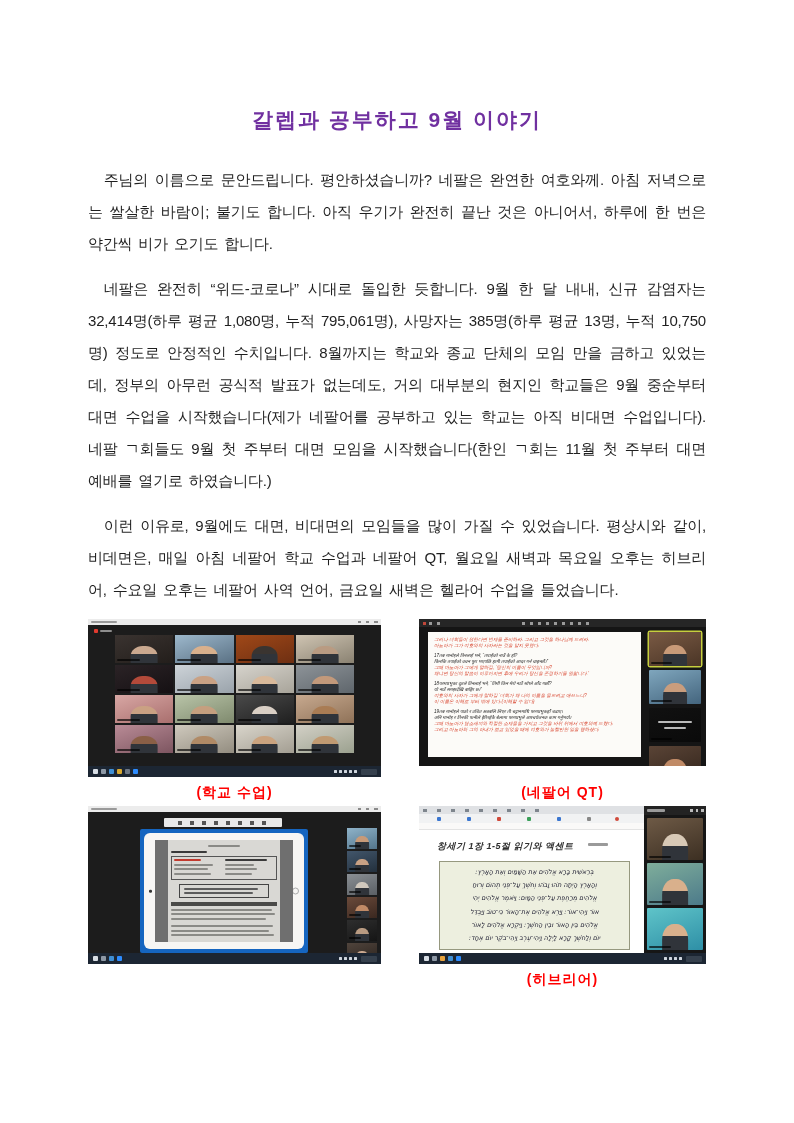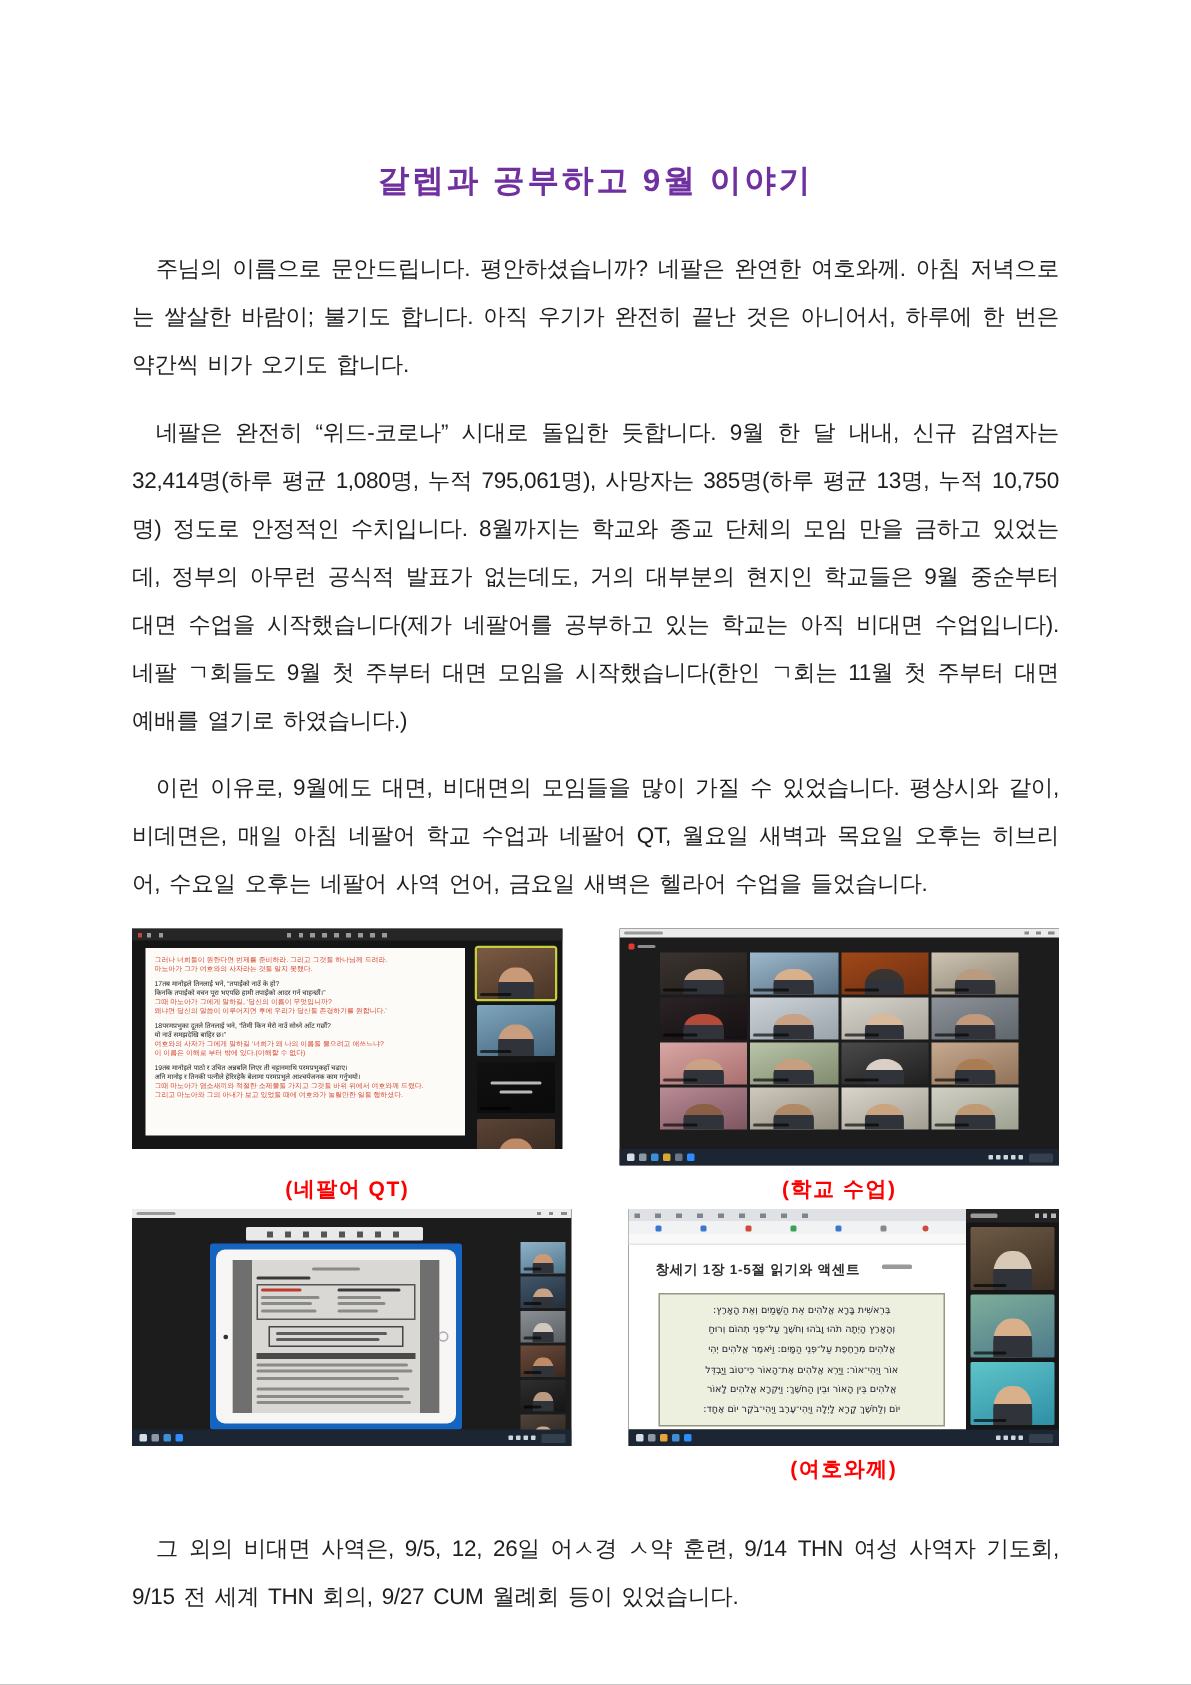--- a/index.html
+++ b/index.html
@@ -16,21 +16,21 @@
     font-size:15px;line-height:32px;text-align:justify;margin:0 0 13px 0;
     text-indent:1.05em;word-spacing:2px;letter-spacing:-0.2px;
   }
   
   .fig-row{display:flex;justify-content:space-between;align-items:flex-start;}
   .fig-row.first{margin-top:12px;}
   .fig-row.second{margin-top:2px;}
   .figure{display:block;}
   .caption{color:#ff0000;font-weight:bold;font-size:14px;text-align:center;
     letter-spacing:1px;margin-top:7px;height:20px;}
-  .shot{position:relative;overflow:hidden;background:#1c1c1c;}
+  .shot{position:relative;overflow:hidden;background:#1c1c1c;font-style:italic;}
   .slot{position:relative;}
   
   .titlebar{position:absolute;left:0;top:0;right:0;height:6px;background:#ececec;}
   .titlebar .t-text{position:absolute;left:3px;top:1.5px;width:26px;height:2.5px;background:#9a9a9a;border-radius:1px;}
   .winctl{position:absolute;right:3px;top:1.5px;width:20px;height:2.5px;
     background:linear-gradient(90deg,#8a8a8a 0 3px,transparent 3px 8px,#8a8a8a 8px 11px,transparent 11px 16px,#8a8a8a 16px 19px);}
   .taskbar{position:absolute;left:0;right:0;bottom:0;height:11px;background:#1c2633;display:flex;align-items:center;}
   .tb-icons{display:flex;gap:3px;margin-left:5px;}
   .tb-icons i{width:5px;height:5px;display:block;border-radius:1px;}
   .tb-tray{margin-left:auto;display:flex;gap:2px;margin-right:4px;align-items:center;}
@@ -111,20 +111,120 @@
 <div class="page">
 
   <h1 class="doc-title">갈렙과 공부하고 9월 이야기</h1>
 
   <p class="body-par">주님의 이름으로 문안드립니다. 평안하셨습니까? 네팔은 완연한 여호와께. 아침 저녁으로는 쌀살한 바람이; 불기도 합니다. 아직 우기가 완전히 끝난 것은 아니어서, 하루에 한 번은 약간씩 비가 오기도 합니다.</p>
   <p class="body-par">네팔은 완전히 “위드-코로나” 시대로 돌입한 듯합니다. 9월 한 달 내내, 신규 감염자는 32,414명(하루 평균 1,080명, 누적 795,061명), 사망자는 385명(하루 평균 13명, 누적 10,750명) 정도로 안정적인 수치입니다. 8월까지는 학교와 종교 단체의 모임 만을 금하고 있었는데, 정부의 아무런 공식적 발표가 없는데도, 거의 대부분의 현지인 학교들은 9월 중순부터 대면 수업을 시작했습니다(제가 네팔어를 공부하고 있는 학교는 아직 비대면 수업입니다). 네팔 ㄱ회들도 9월 첫 주부터 대면 모임을 시작했습니다(한인 ㄱ회는 11월 첫 주부터 대면 예배를 열기로 하였습니다.)</p>
   <p class="body-par">이런 이유로, 9월에도 대면, 비대면의 모임들을 많이 가질 수 있었습니다. 평상시와 같이, 비데면은, 매일 아침 네팔어 학교 수업과 네팔어 QT, 월요일 새벽과 목요일 오후는 히브리어, 수요일 오후는 네팔어 사역 언어, 금요일 새벽은 헬라어 수업을 들었습니다.</p>
 
   <div class="fig-row first">
     <div class="figure">
+      <div class="slot" style="width:293px;height:158px;">
+        <div class="shot" style="width:293px;height:158px;">
+          <div class="titlebar">
+              <span class="t-text"></span>
+              <span class="winctl"></span>
+            </div>
+          <div class="rec-ind">
+              <span class="dot"></span>
+              <span class="lbl"></span>
+            </div>
+          <div class="zoomgrid" id="grid-school">
+              <div class="tile" style="background: linear-gradient(160deg, rgb(58, 51, 48), rgb(35, 30, 27));">
+                <span class="person" style="background: linear-gradient(rgb(202, 168, 143) 0px, rgb(202, 168, 143) 45%, rgb(48, 52, 58) 45%);"></span>
+                <span class="namebar"></span>
+              </div>
+              <div class="tile" style="background: linear-gradient(160deg, rgb(157, 184, 204), rgb(90, 113, 132));">
+                <span class="person" style="background: linear-gradient(rgb(217, 176, 140) 0px, rgb(217, 176, 140) 45%, rgb(48, 52, 58) 45%);"></span>
+                <span class="namebar"></span>
+              </div>
+              <div class="tile" style="background: linear-gradient(160deg, rgb(160, 72, 24), rgb(110, 47, 18));">
+                <span class="person" style="background: linear-gradient(rgb(58, 52, 48) 0px, rgb(58, 52, 48) 45%, rgb(48, 52, 58) 45%);"></span>
+                <span class="namebar"></span>
+              </div>
+              <div class="tile" style="background: linear-gradient(160deg, rgb(207, 196, 178), rgb(138, 130, 114));">
+                <span class="person" style="background: linear-gradient(rgb(185, 155, 130) 0px, rgb(185, 155, 130) 45%, rgb(48, 52, 58) 45%);"></span>
+                <span class="namebar"></span>
+              </div>
+              <div class="tile" style="background: linear-gradient(160deg, rgb(43, 35, 38), rgb(21, 16, 19));">
+                <span class="person" style="background: linear-gradient(rgb(179, 74, 58) 0px, rgb(179, 74, 58) 45%, rgb(48, 52, 58) 45%);"></span>
+                <span class="namebar"></span>
+              </div>
+              <div class="tile" style="background: linear-gradient(160deg, rgb(205, 211, 216), rgb(154, 163, 171));">
+                <span class="person" style="background: linear-gradient(rgb(201, 161, 132) 0px, rgb(201, 161, 132) 45%, rgb(48, 52, 58) 45%);"></span>
+                <span class="namebar"></span>
+              </div>
+              <div class="tile" style="background: linear-gradient(160deg, rgb(214, 211, 204), rgb(168, 164, 154));">
+                <span class="person" style="background: linear-gradient(rgb(216, 185, 155) 0px, rgb(216, 185, 155) 45%, rgb(48, 52, 58) 45%);"></span>
+                <span class="namebar"></span>
+              </div>
+              <div class="tile" style="background: linear-gradient(160deg, rgb(141, 147, 152), rgb(95, 102, 108));">
+                <span class="person" style="background: linear-gradient(rgb(194, 153, 123) 0px, rgb(194, 153, 123) 45%, rgb(48, 52, 58) 45%);"></span>
+                <span class="namebar"></span>
+              </div>
+              <div class="tile" style="background: linear-gradient(160deg, rgb(216, 167, 164), rgb(169, 111, 110));">
+                <span class="person" style="background: linear-gradient(rgb(202, 161, 131) 0px, rgb(202, 161, 131) 45%, rgb(48, 52, 58) 45%);"></span>
+                <span class="namebar"></span>
+              </div>
+              <div class="tile" style="background: linear-gradient(160deg, rgb(185, 196, 168), rgb(127, 138, 110));">
+                <span class="person" style="background: linear-gradient(rgb(197, 159, 127) 0px, rgb(197, 159, 127) 45%, rgb(48, 52, 58) 45%);"></span>
+                <span class="namebar"></span>
+              </div>
+              <div class="tile" style="background: linear-gradient(160deg, rgb(74, 74, 74), rgb(31, 31, 31));">
+                <span class="person" style="background: linear-gradient(rgb(217, 207, 197) 0px, rgb(217, 207, 197) 45%, rgb(48, 52, 58) 45%);"></span>
+                <span class="namebar"></span>
+              </div>
+              <div class="tile" style="background: linear-gradient(160deg, rgb(199, 169, 143), rgb(143, 114, 88));">
+                <span class="person" style="background: linear-gradient(rgb(169, 124, 84) 0px, rgb(169, 124, 84) 45%, rgb(48, 52, 58) 45%);"></span>
+                <span class="namebar"></span>
+              </div>
+              <div class="tile" style="background: linear-gradient(160deg, rgb(185, 139, 150), rgb(125, 85, 96));">
+                <span class="person" style="background: linear-gradient(rgb(138, 95, 70) 0px, rgb(138, 95, 70) 45%, rgb(48, 52, 58) 45%);"></span>
+                <span class="namebar"></span>
+              </div>
+              <div class="tile" style="background: linear-gradient(160deg, rgb(207, 201, 189), rgb(147, 141, 128));">
+                <span class="person" style="background: linear-gradient(rgb(176, 138, 102) 0px, rgb(176, 138, 102) 45%, rgb(48, 52, 58) 45%);"></span>
+                <span class="namebar"></span>
+              </div>
+              <div class="tile" style="background: linear-gradient(160deg, rgb(217, 213, 203), rgb(163, 158, 146));">
+                <span class="person" style="background: linear-gradient(rgb(202, 163, 127) 0px, rgb(202, 163, 127) 45%, rgb(48, 52, 58) 45%);"></span>
+                <span class="namebar"></span>
+              </div>
+              <div class="tile" style="background: linear-gradient(160deg, rgb(211, 208, 198), rgb(155, 161, 143));">
+                <span class="person" style="background: linear-gradient(rgb(192, 154, 114) 0px, rgb(192, 154, 114) 45%, rgb(48, 52, 58) 45%);"></span>
+                <span class="namebar"></span>
+              </div>
+            </div>
+          <div class="taskbar">
+            <div class="tb-icons">
+              <i style="background:#d7dde4"></i>
+              <i style="background:#8d98a5"></i>
+              <i style="background:#3f8fd4"></i>
+              <i style="background:#d9a92f"></i>
+              <i style="background:#6c7683"></i>
+              <i style="background:#2d8cff"></i>
+            </div>
+            <div class="tb-tray">
+                <i></i>
+                <i></i>
+                <i></i>
+                <i></i>
+                <i></i>
+                <span class="tb-clock"></span>
+              </div>
+          </div>
+        </div>
+      </div>
+      <div class="caption">(학교 수업)</div>
+    </div>
+
+    <div class="figure">
       <div class="slot" style="width:287px;height:158px;">
         <div class="shot" style="width:287px;height:147px;background:#151515;">
           <div class="qt-top">
               <span class="dots"></span>
               <span class="mid"></span>
             </div>
           <div class="qt-doc" id="doc-qt">
               <div class="ln red">그러나 너희들이 원한다면 번제를 준비하라. 그리고 그것을 하나님께 드려라.</div>
               <div class="ln red">마노아가 그가 여호와의 사자라는 것을 알지 못했다.</div>
               <div class="ln gap"></div>
@@ -157,120 +257,20 @@
                 <span class="cardbar" style="top: 55%; width: 44%; left: 28%;"></span>
                 <span class="namebar"></span>
               </div>
               <div class="tile" style="background: linear-gradient(160deg, rgb(90, 68, 54), rgb(51, 37, 28));">
                 <span class="person" style="background: linear-gradient(rgb(192, 138, 102) 0px, rgb(192, 138, 102) 45%, rgb(48, 52, 58) 45%);"></span>
               </div>
             </div>
         </div>
       </div>
       <div class="caption">(네팔어 QT)</div>
-    </div>
-
-    <div class="figure">
-      <div class="slot" style="width:293px;height:158px;">
-        <div class="shot" style="width:293px;height:158px;">
-          <div class="titlebar">
-              <span class="t-text"></span>
-              <span class="winctl"></span>
-            </div>
-          <div class="rec-ind">
-              <span class="dot"></span>
-              <span class="lbl"></span>
-            </div>
-          <div class="zoomgrid" id="grid-school">
-              <div class="tile" style="background: linear-gradient(160deg, rgb(58, 51, 48), rgb(35, 30, 27));">
-                <span class="person" style="background: linear-gradient(rgb(202, 168, 143) 0px, rgb(202, 168, 143) 45%, rgb(48, 52, 58) 45%);"></span>
-                <span class="namebar"></span>
-              </div>
-              <div class="tile" style="background: linear-gradient(160deg, rgb(157, 184, 204), rgb(90, 113, 132));">
-                <span class="person" style="background: linear-gradient(rgb(217, 176, 140) 0px, rgb(217, 176, 140) 45%, rgb(48, 52, 58) 45%);"></span>
-                <span class="namebar"></span>
-              </div>
-              <div class="tile" style="background: linear-gradient(160deg, rgb(160, 72, 24), rgb(110, 47, 18));">
-                <span class="person" style="background: linear-gradient(rgb(58, 52, 48) 0px, rgb(58, 52, 48) 45%, rgb(48, 52, 58) 45%);"></span>
-                <span class="namebar"></span>
-              </div>
-              <div class="tile" style="background: linear-gradient(160deg, rgb(207, 196, 178), rgb(138, 130, 114));">
-                <span class="person" style="background: linear-gradient(rgb(185, 155, 130) 0px, rgb(185, 155, 130) 45%, rgb(48, 52, 58) 45%);"></span>
-                <span class="namebar"></span>
-              </div>
-              <div class="tile" style="background: linear-gradient(160deg, rgb(43, 35, 38), rgb(21, 16, 19));">
-                <span class="person" style="background: linear-gradient(rgb(179, 74, 58) 0px, rgb(179, 74, 58) 45%, rgb(48, 52, 58) 45%);"></span>
-                <span class="namebar"></span>
-              </div>
-              <div class="tile" style="background: linear-gradient(160deg, rgb(205, 211, 216), rgb(154, 163, 171));">
-                <span class="person" style="background: linear-gradient(rgb(201, 161, 132) 0px, rgb(201, 161, 132) 45%, rgb(48, 52, 58) 45%);"></span>
-                <span class="namebar"></span>
-              </div>
-              <div class="tile" style="background: linear-gradient(160deg, rgb(214, 211, 204), rgb(168, 164, 154));">
-                <span class="person" style="background: linear-gradient(rgb(216, 185, 155) 0px, rgb(216, 185, 155) 45%, rgb(48, 52, 58) 45%);"></span>
-                <span class="namebar"></span>
-              </div>
-              <div class="tile" style="background: linear-gradient(160deg, rgb(141, 147, 152), rgb(95, 102, 108));">
-                <span class="person" style="background: linear-gradient(rgb(194, 153, 123) 0px, rgb(194, 153, 123) 45%, rgb(48, 52, 58) 45%);"></span>
-                <span class="namebar"></span>
-              </div>
-              <div class="tile" style="background: linear-gradient(160deg, rgb(216, 167, 164), rgb(169, 111, 110));">
-                <span class="person" style="background: linear-gradient(rgb(202, 161, 131) 0px, rgb(202, 161, 131) 45%, rgb(48, 52, 58) 45%);"></span>
-                <span class="namebar"></span>
-              </div>
-              <div class="tile" style="background: linear-gradient(160deg, rgb(185, 196, 168), rgb(127, 138, 110));">
-                <span class="person" style="background: linear-gradient(rgb(197, 159, 127) 0px, rgb(197, 159, 127) 45%, rgb(48, 52, 58) 45%);"></span>
-                <span class="namebar"></span>
-              </div>
-              <div class="tile" style="background: linear-gradient(160deg, rgb(74, 74, 74), rgb(31, 31, 31));">
-                <span class="person" style="background: linear-gradient(rgb(217, 207, 197) 0px, rgb(217, 207, 197) 45%, rgb(48, 52, 58) 45%);"></span>
-                <span class="namebar"></span>
-              </div>
-              <div class="tile" style="background: linear-gradient(160deg, rgb(199, 169, 143), rgb(143, 114, 88));">
-                <span class="person" style="background: linear-gradient(rgb(169, 124, 84) 0px, rgb(169, 124, 84) 45%, rgb(48, 52, 58) 45%);"></span>
-                <span class="namebar"></span>
-              </div>
-              <div class="tile" style="background: linear-gradient(160deg, rgb(185, 139, 150), rgb(125, 85, 96));">
-                <span class="person" style="background: linear-gradient(rgb(138, 95, 70) 0px, rgb(138, 95, 70) 45%, rgb(48, 52, 58) 45%);"></span>
-                <span class="namebar"></span>
-              </div>
-              <div class="tile" style="background: linear-gradient(160deg, rgb(207, 201, 189), rgb(147, 141, 128));">
-                <span class="person" style="background: linear-gradient(rgb(176, 138, 102) 0px, rgb(176, 138, 102) 45%, rgb(48, 52, 58) 45%);"></span>
-                <span class="namebar"></span>
-              </div>
-              <div class="tile" style="background: linear-gradient(160deg, rgb(217, 213, 203), rgb(163, 158, 146));">
-                <span class="person" style="background: linear-gradient(rgb(202, 163, 127) 0px, rgb(202, 163, 127) 45%, rgb(48, 52, 58) 45%);"></span>
-                <span class="namebar"></span>
-              </div>
-              <div class="tile" style="background: linear-gradient(160deg, rgb(211, 208, 198), rgb(155, 161, 143));">
-                <span class="person" style="background: linear-gradient(rgb(192, 154, 114) 0px, rgb(192, 154, 114) 45%, rgb(48, 52, 58) 45%);"></span>
-                <span class="namebar"></span>
-              </div>
-            </div>
-          <div class="taskbar">
-            <div class="tb-icons">
-              <i style="background:#d7dde4"></i>
-              <i style="background:#8d98a5"></i>
-              <i style="background:#3f8fd4"></i>
-              <i style="background:#d9a92f"></i>
-              <i style="background:#6c7683"></i>
-              <i style="background:#2d8cff"></i>
-            </div>
-            <div class="tb-tray">
-                <i></i>
-                <i></i>
-                <i></i>
-                <i></i>
-                <i></i>
-                <span class="tb-clock"></span>
-              </div>
-          </div>
-        </div>
-      </div>
-      <div class="caption">(학교 수업)</div>
     </div>
   </div>
 
   <div class="fig-row second">
     <div class="figure">
       <div class="slot" style="width:293px;height:158px;">
         <div class="shot" style="width:293px;height:158px;">
           <div class="titlebar">
               <span class="t-text"></span>
               <span class="winctl"></span>
@@ -425,19 +425,18 @@
             <div class="tb-tray">
                 <i></i>
                 <i></i>
                 <i></i>
                 <i></i>
                 <span class="tb-clock"></span>
               </div>
           </div>
         </div>
       </div>
-      <div class="caption">(여호와께)</div>
+      <div class="caption">(히브리어)</div>
     </div>
   </div>
 
-  <p class="body-par" style="margin-top:26px;">그 외의 비대면 사역은, 9/5, 12, 26일 어ㅅ경 ㅅ약 훈련, 9/14 THN 여성 사역자 기도회, 9/15 전 세계 THN 회의, 9/27 CUM 월례회 등이 있었습니다.</p>
 
 </div>
 
 </body></html>

